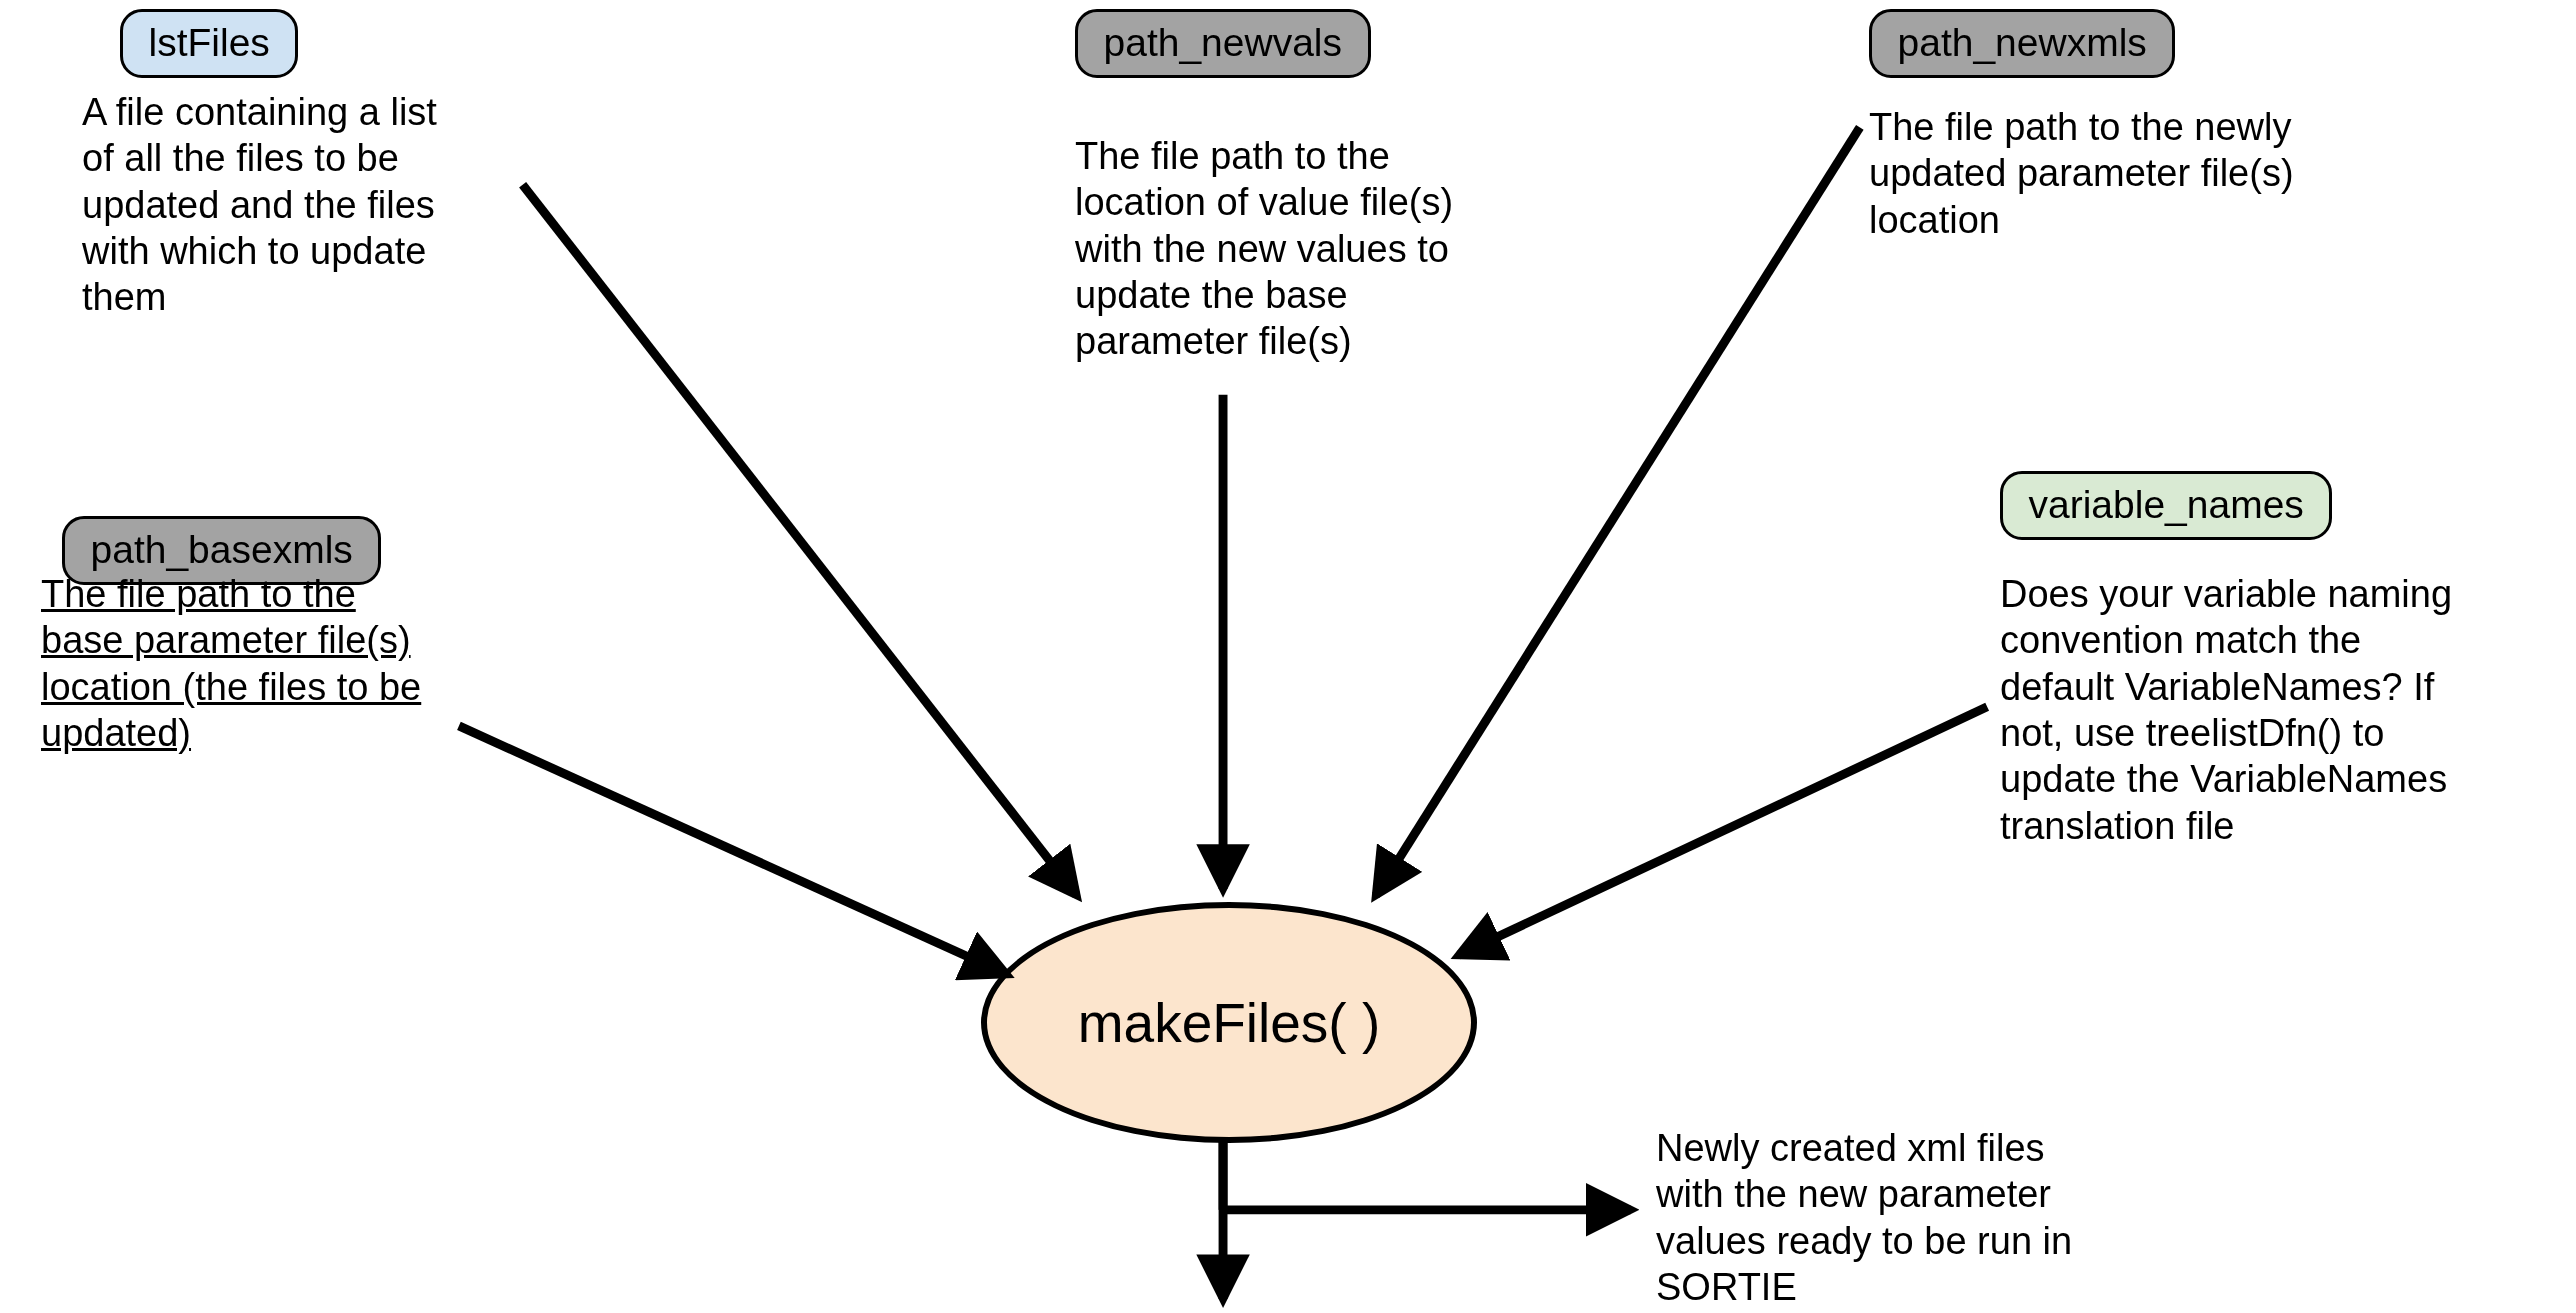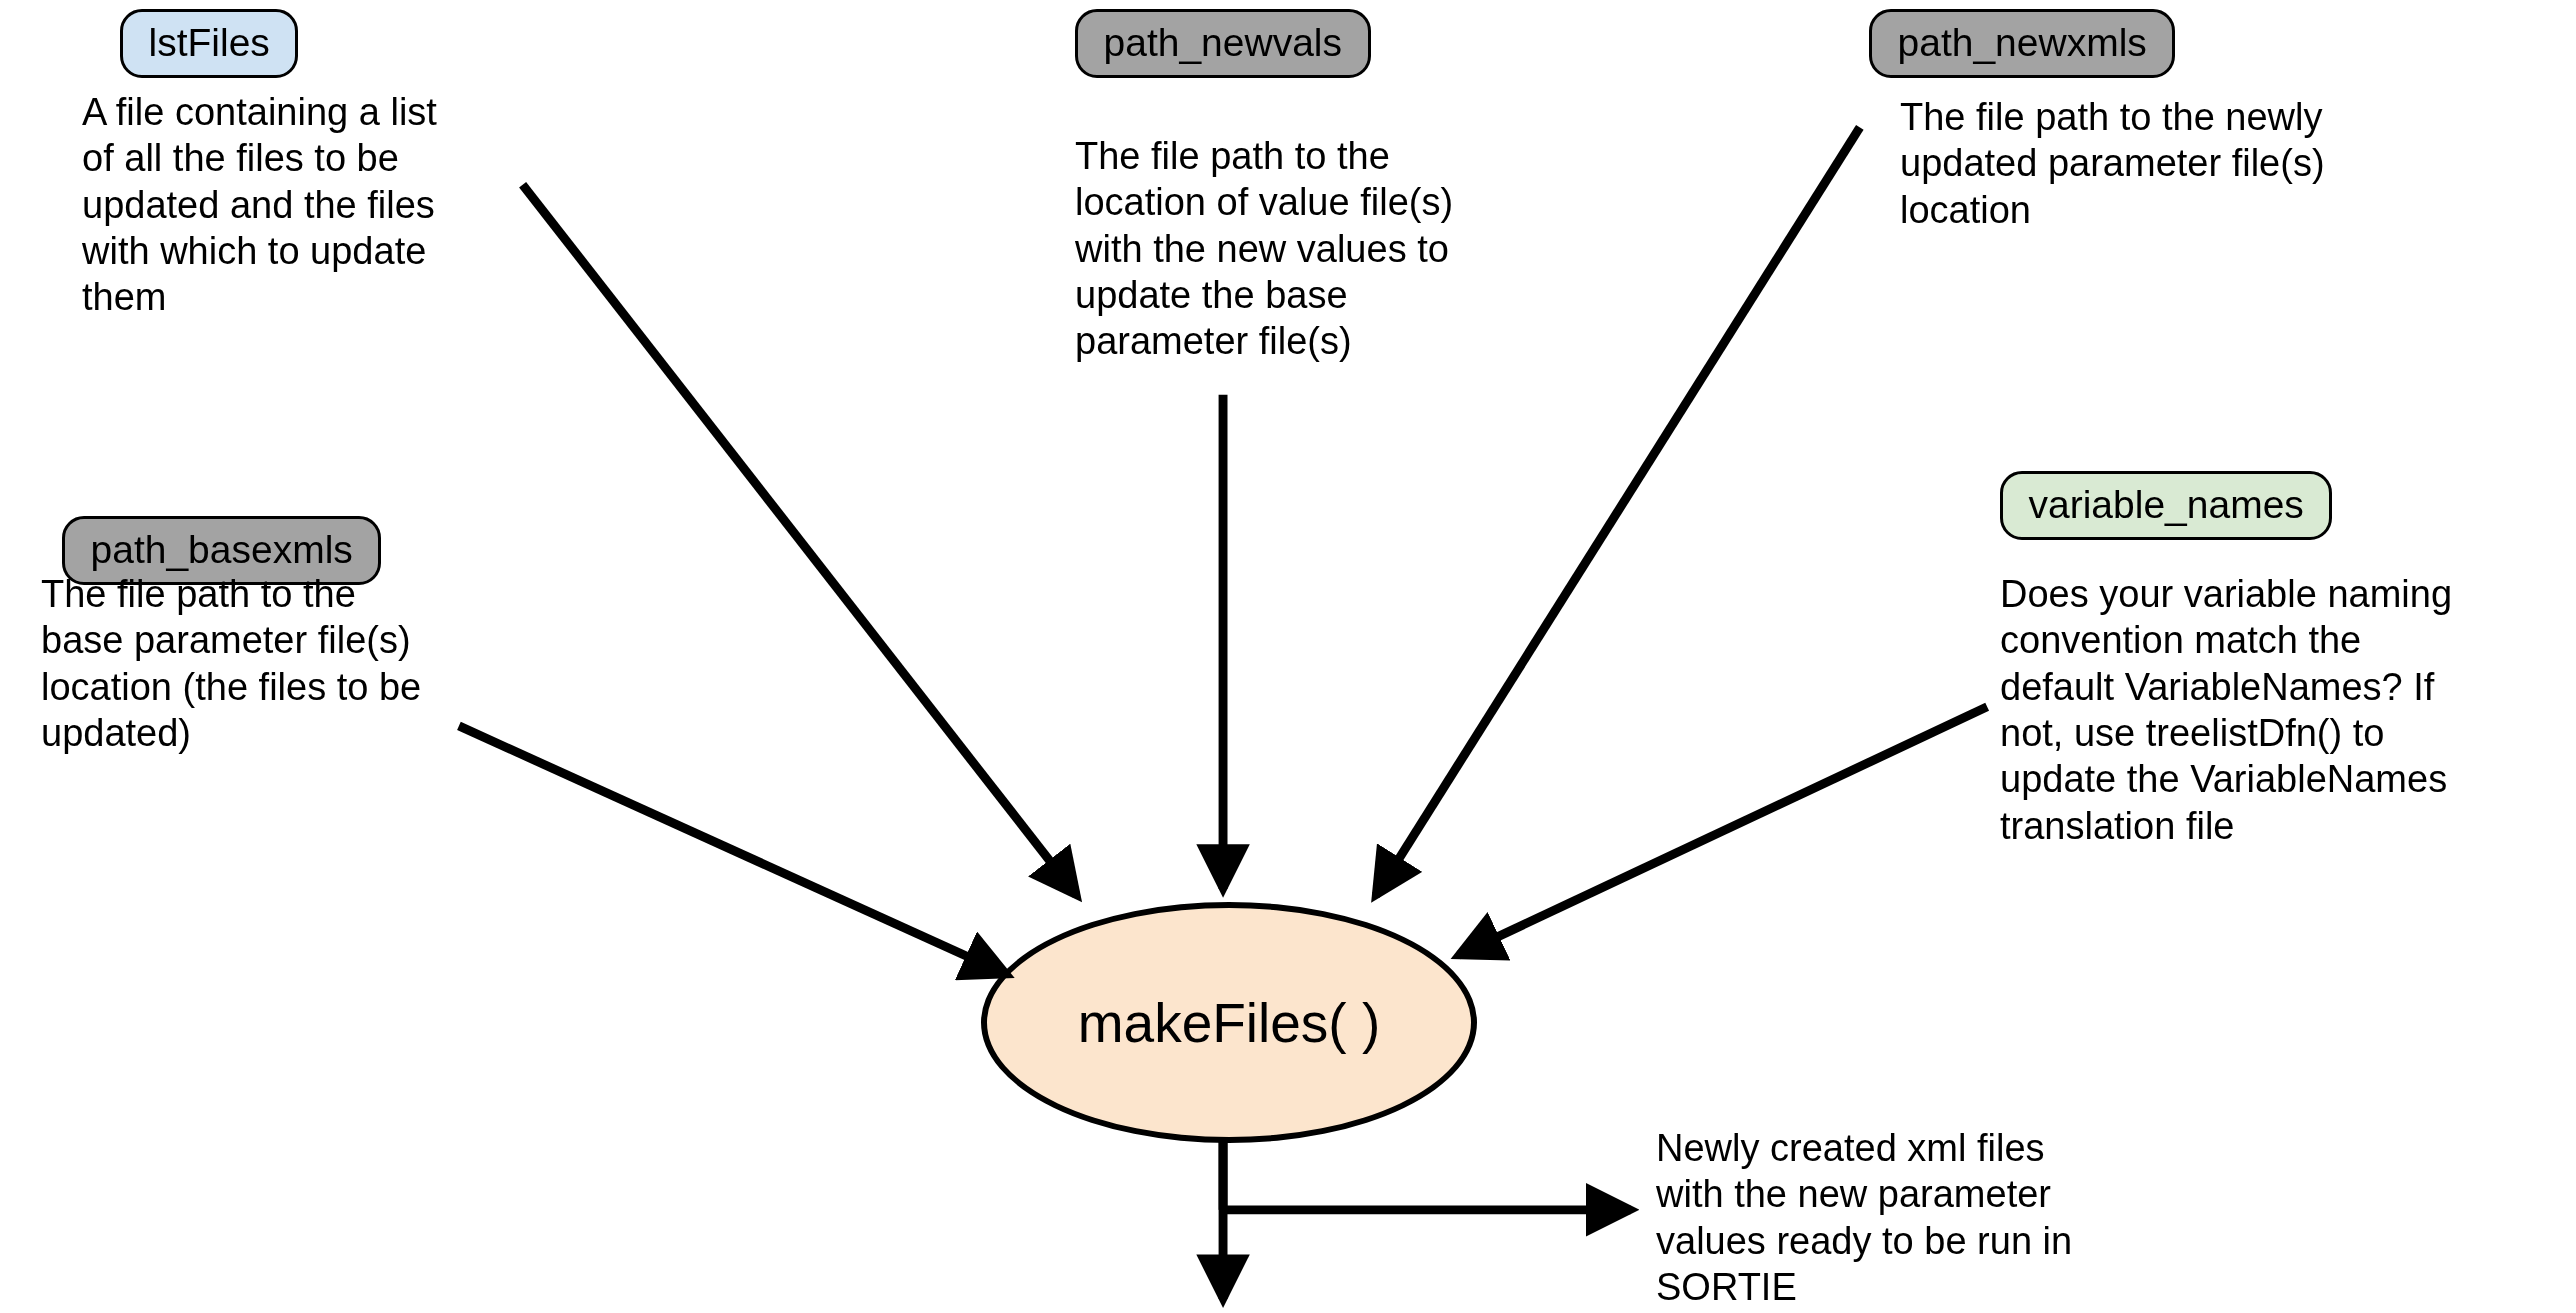--- a/index.html
+++ b/index.html
@@ -59,26 +59,26 @@
 <div class="desc" style="left:82px; top:89px; width:395px;">A file containing a list of all the files to be updated and the files with which to update them</div>
 
 <div class="pill peach" style="left:1075px; top:9px;">
   <span>path_newvals</span>
 </div>
 <div class="desc" style="left:1075px; top:89px; width:408px;margin-top:44px;">The file path to the location of value file(s) with the new values to update the base parameter file(s)</div>
 
 <div class="pill peach" style="left:1869px; top:9px;">
   <span>path_newxmls</span>
 </div>
-<div class="desc" style="left:1869px; top:94px; width:459px;margin-left:31px;">The file path to the newly updated parameter file(s) location</div>
+<div class="desc" style="left:1869px; top:104px; width:459px;">The file path to the newly updated parameter file(s) location</div>
 
 <div class="pill peach" style="left:62px; top:516px;">
   <span>path_basexmls</span>
 </div>
-<div class="desc" style="left:41px; top:571px; width:395px;">The file path to the base parameter file(s) location (the files to be updated)</div>
+<div class="desc" style="left:41px; top:571px; width:395px;text-decoration:underline;">The file path to the base parameter file(s) location (the files to be updated)</div>
 
 <div class="pill green" style="left:2000px; top:471px;">
   <span>variable_names</span>
 </div>
 <div class="desc" style="left:2000px; top:571px; width:484px;">Does your variable naming convention match the default VariableNames? If not, use treelistDfn() to update the VariableNames translation file</div>
 
 <div class="center-oval" style="left:981px; top:902px; width:484px; height:229px;">
   <span>makeFiles( )</span>
 </div>
 

